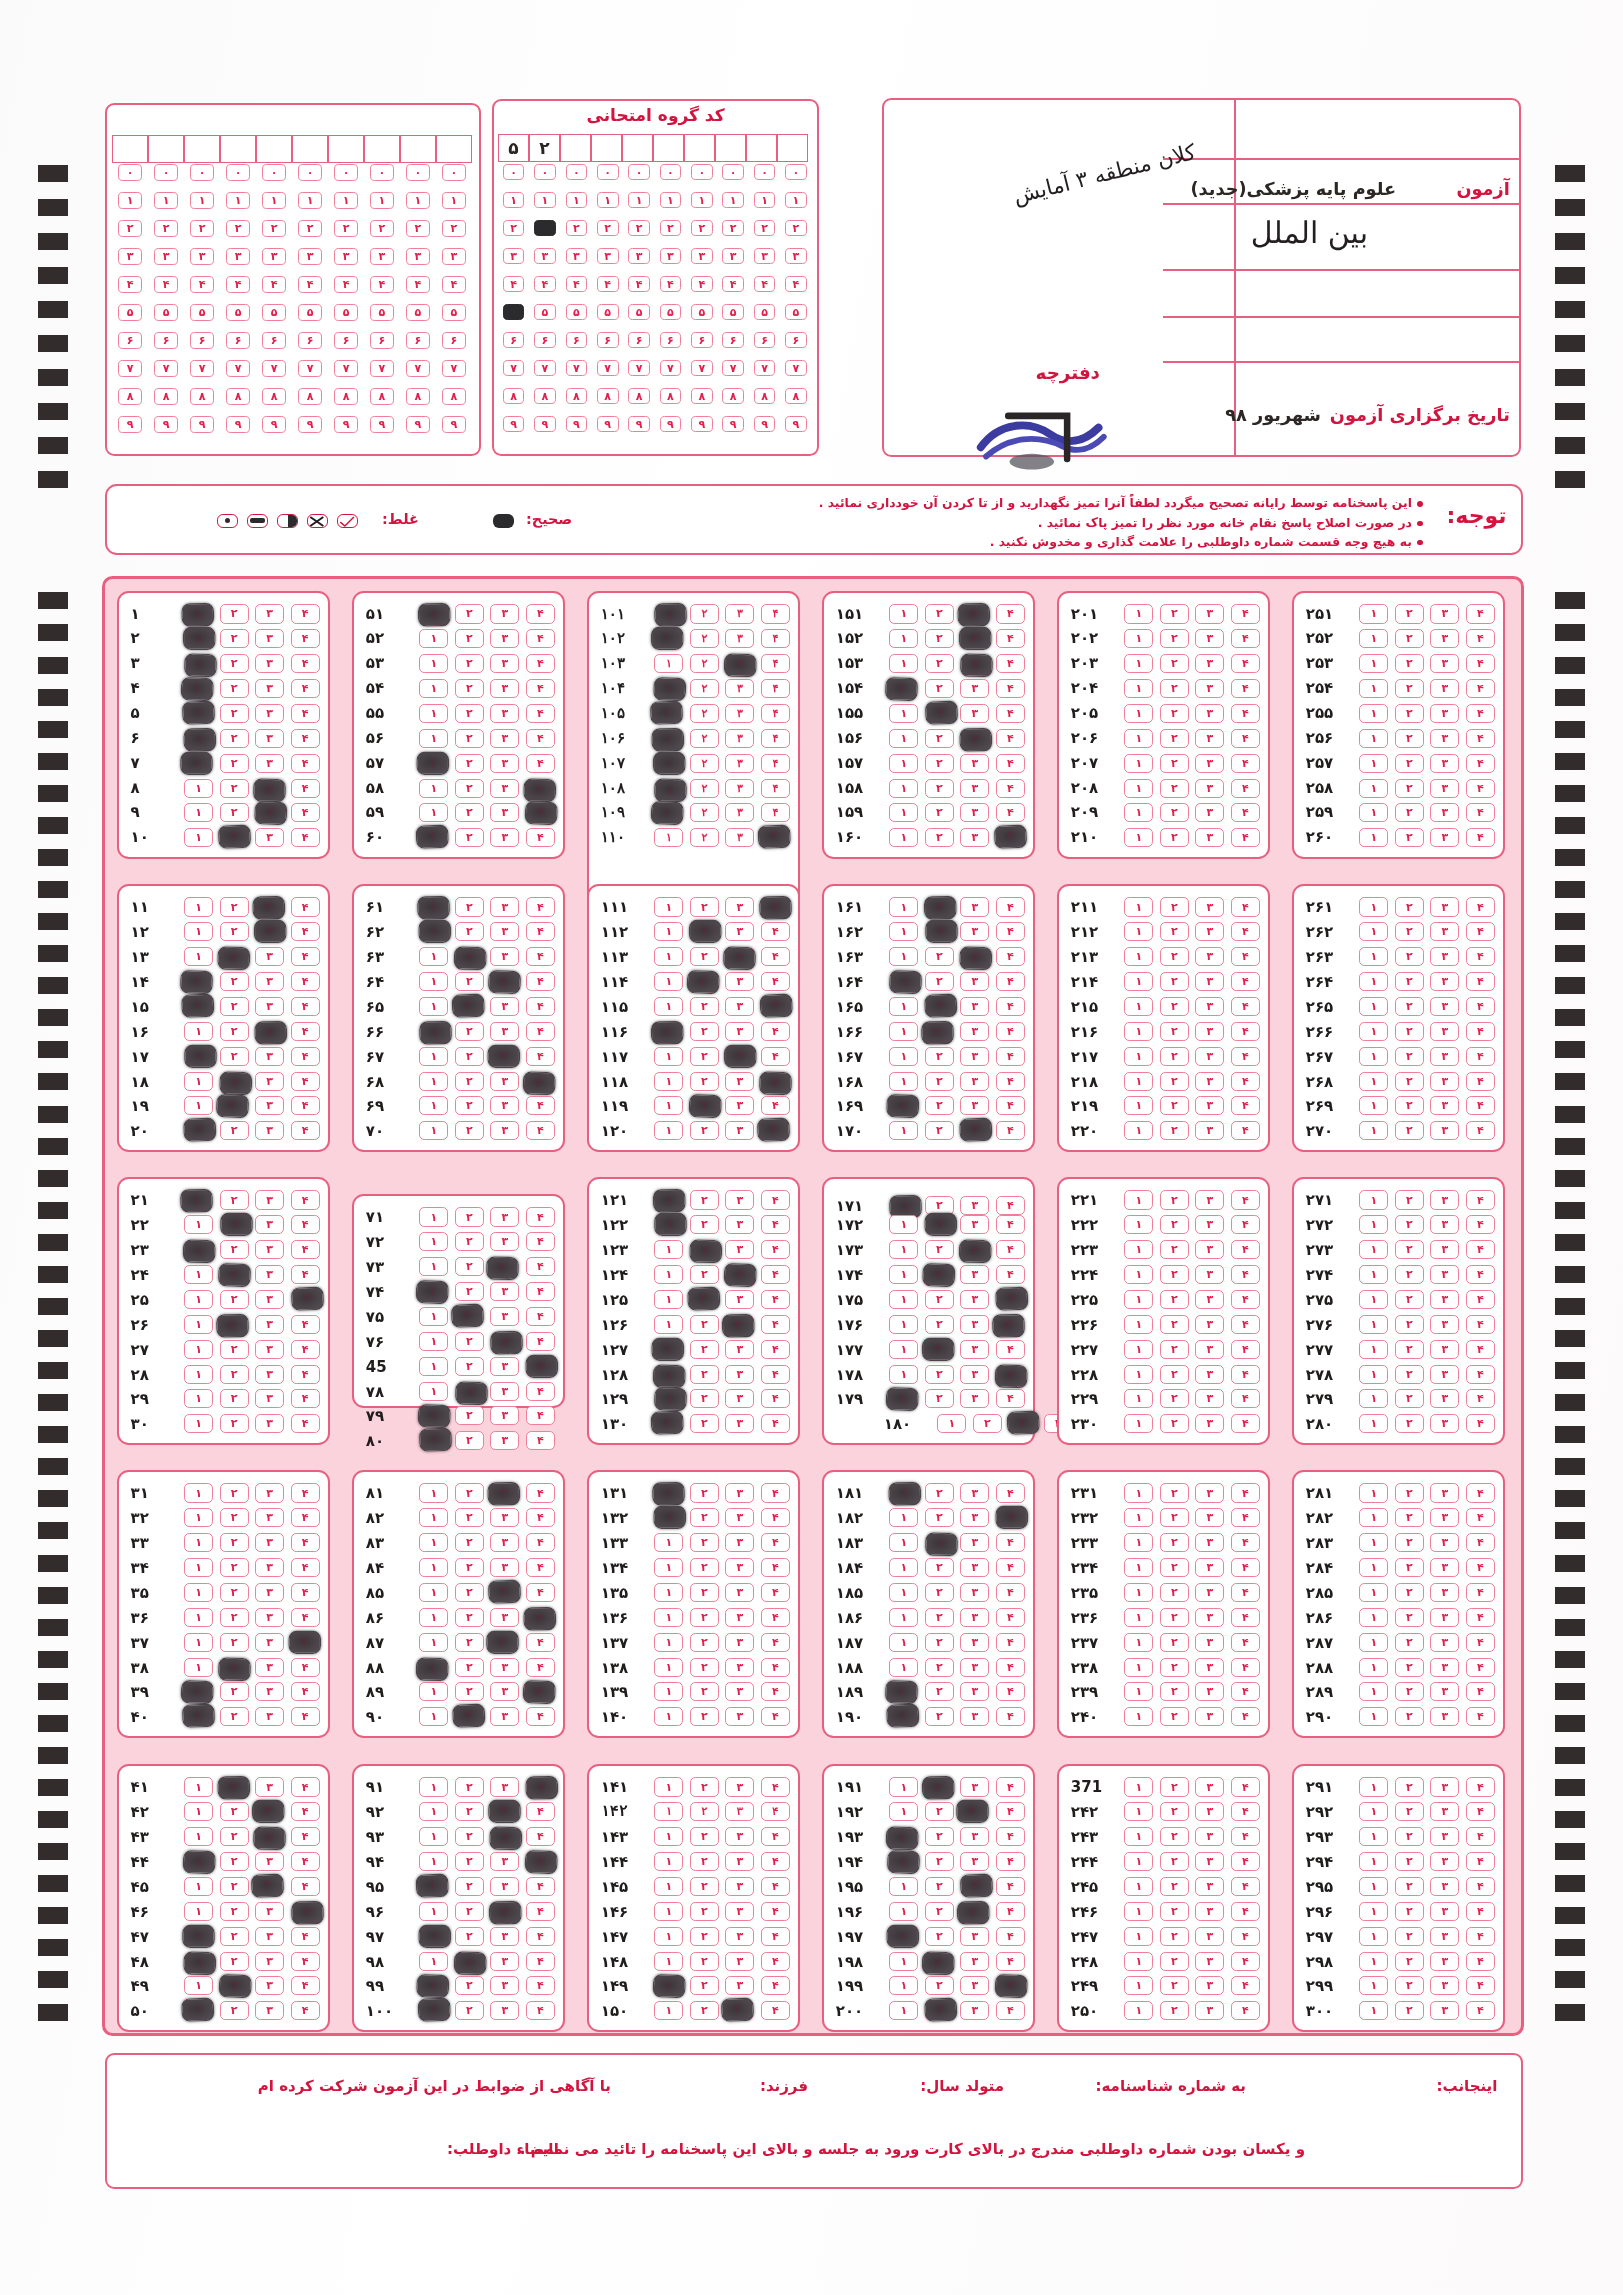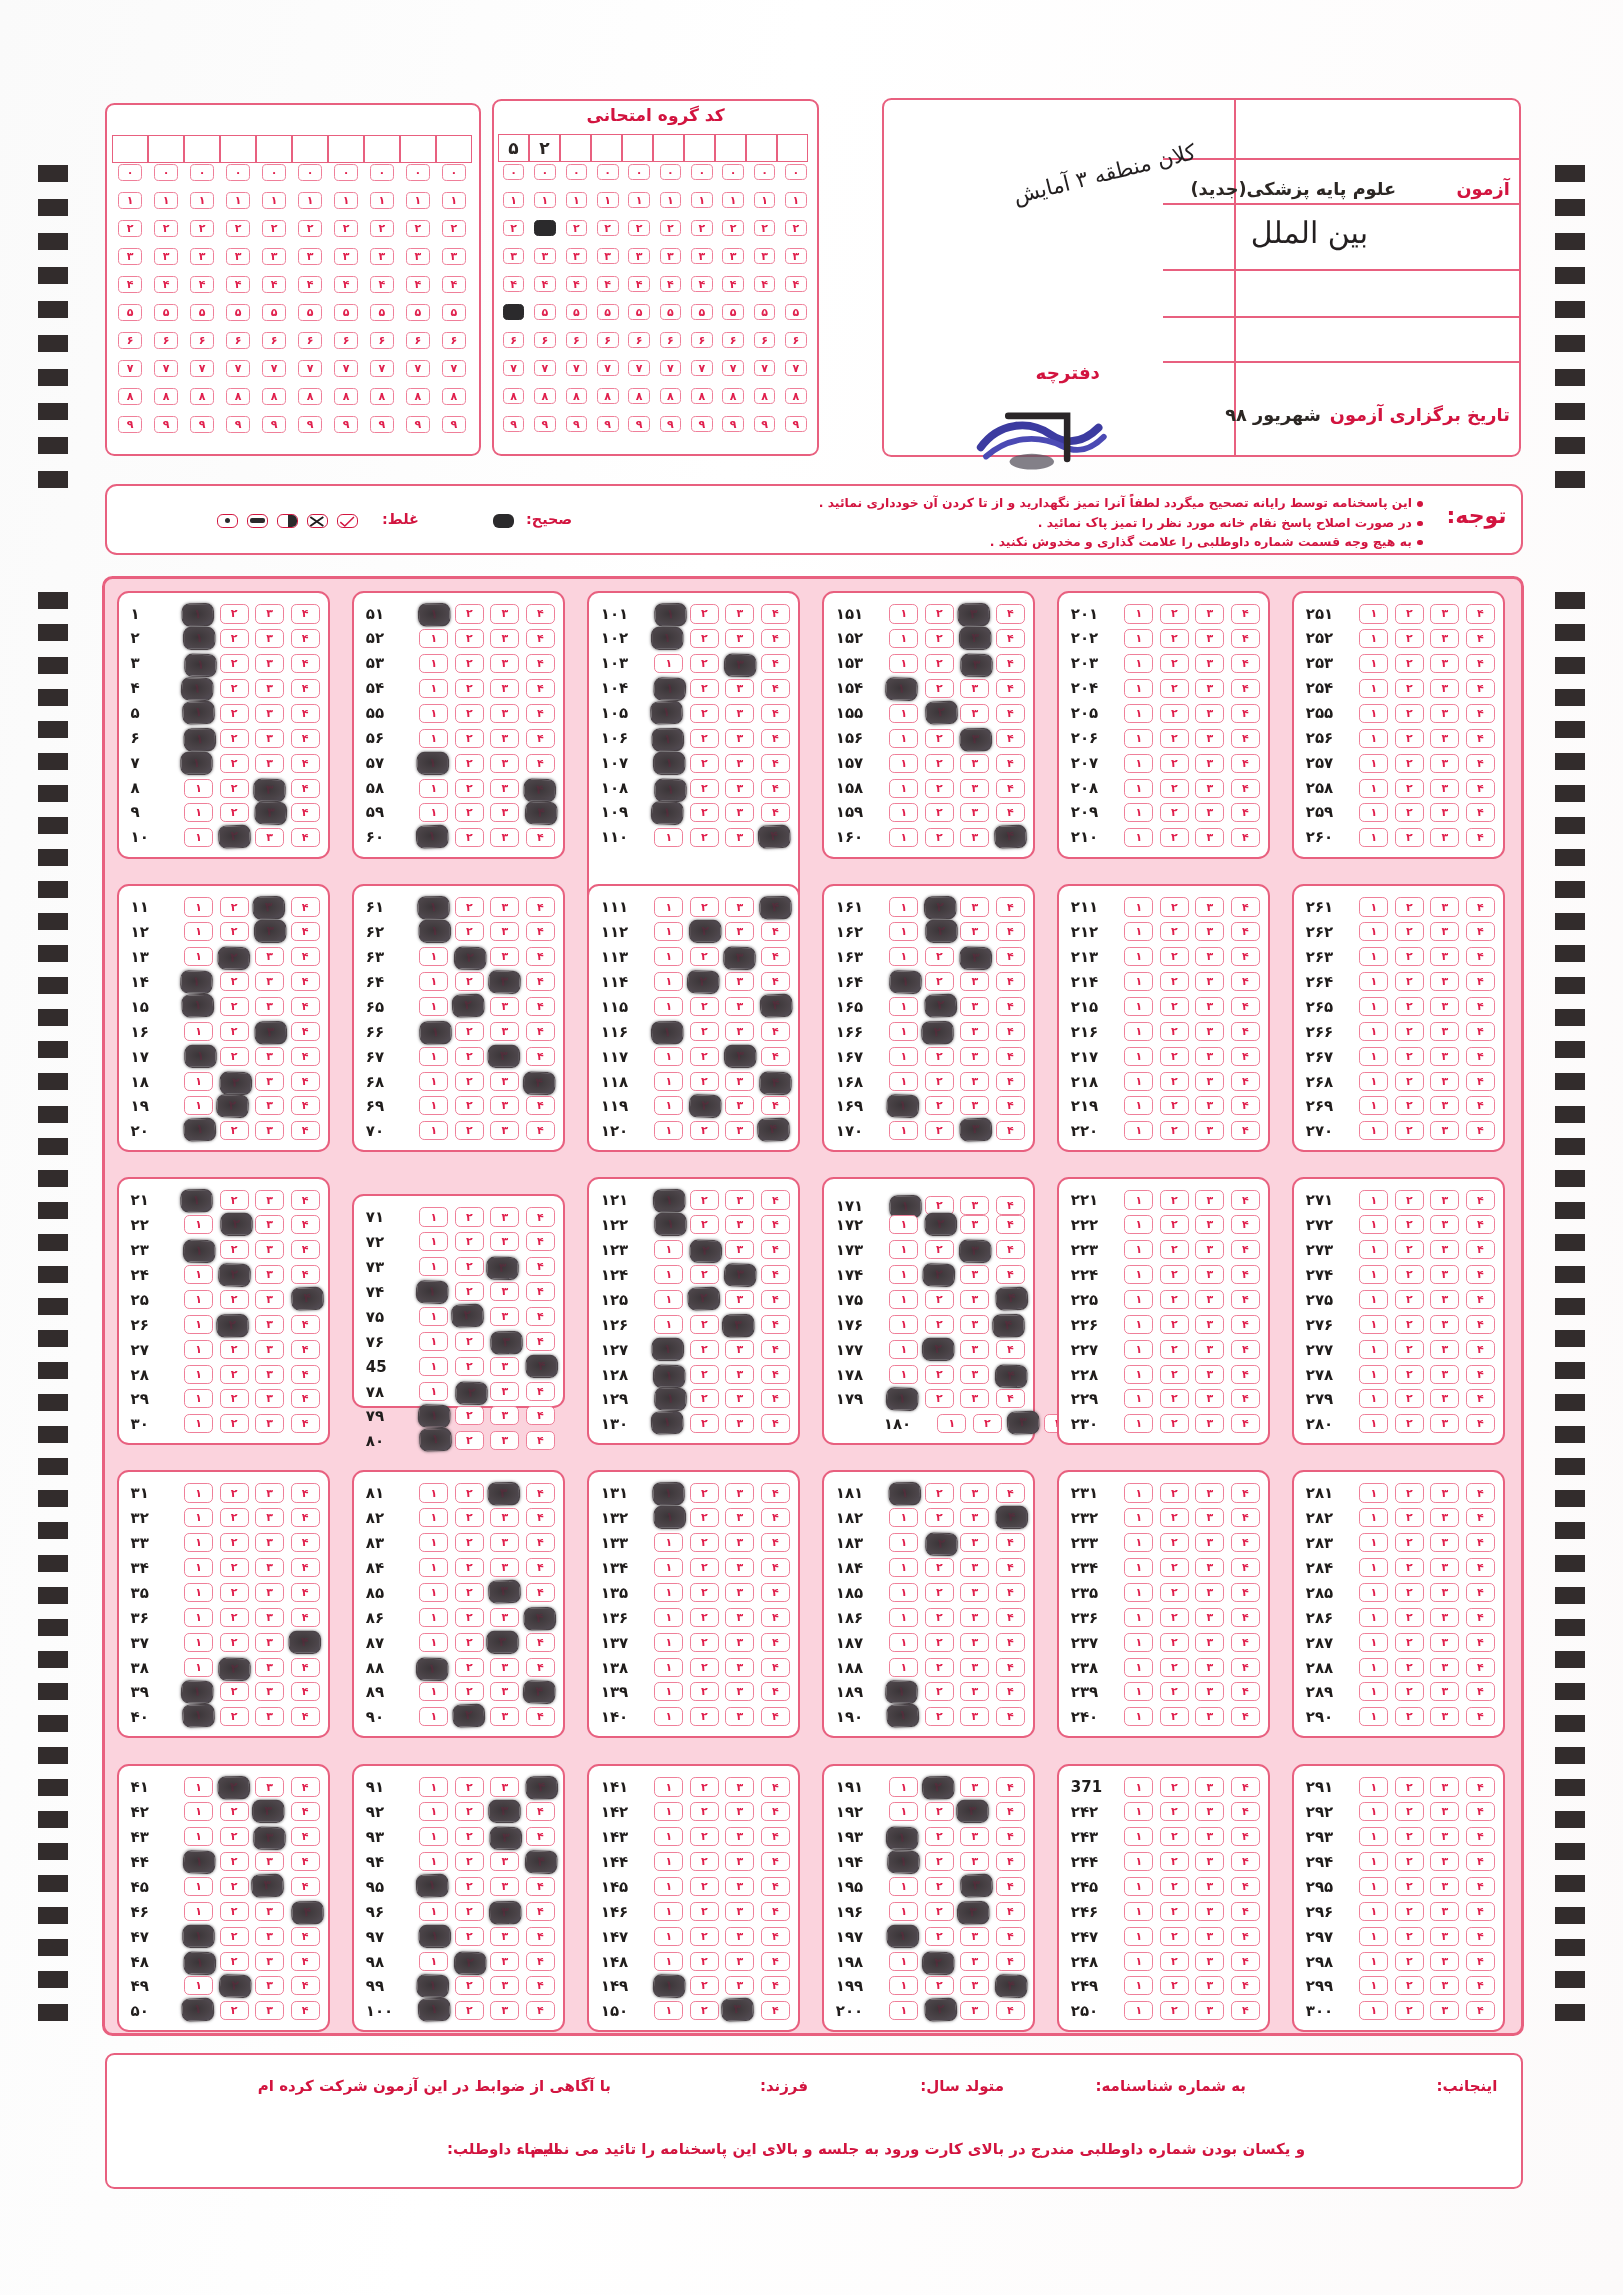--- a/index.html
+++ b/index.html
@@ -691,21 +691,21 @@
         <div class="opt mark" style="transform: translate(0.7px, 0px) rotate(2deg) scale(1.12, 1.16);">۴</div>
       </div>
       <div class="qrow" style="left: 7.9px; top: 234px; width: 196px; height: 21px; direction: ltr;">
         <div class="qnum">۶۰</div>
         <div class="opt mark" style="transform: translate(-1.3px, -1.3px) rotate(-2deg) scale(1.12, 1.16);">۱</div>
         <div class="opt">۲</div>
         <div class="opt">۳</div>
         <div class="opt">۴</div>
       </div>
     </div>
-    <div class="ablock" style="left: 482px; top: 11.8px; width: 213px; height: 318px;">
+    <div class="ablock" style="left: 482px; top: 11.8px; width: 213px; height: 318px; font-family: Liberation Serif, serif;">
       <div class="qrow" style="left: 7.9px; top: 10.5px; width: 196px; height: 21px; direction: ltr;">
         <div class="qnum">۱۰۱</div>
         <div class="opt mark" style="transform: translate(2px, 0.7px) rotate(-1deg) scale(1.12, 1.16);">۱</div>
         <div class="opt">۲</div>
         <div class="opt">۳</div>
         <div class="opt">۴</div>
       </div>
       <div class="qrow" style="left: 7.9px; top: 35px; width: 196px; height: 21px; direction: ltr;">
         <div class="qnum">۱۰۲</div>
         <div class="opt mark" style="transform: translate(-1.3px, -0.7px) rotate(0deg) scale(1.12, 1.16);">۱</div>
@@ -2427,21 +2427,21 @@
       </div>
     </div>
     <div class="ablock" style="left: 482px; top: 1185px; width: 213px; height: 268px;">
       <div class="qrow" style="left: 7.9px; top: 10.5px; width: 196px; height: 21px; direction: ltr;">
         <div class="qnum">۱۴۱</div>
         <div class="opt">۱</div>
         <div class="opt">۲</div>
         <div class="opt">۳</div>
         <div class="opt">۴</div>
       </div>
-      <div class="qrow" style="left: 7.9px; top: 35px; width: 196px; height: 21px; direction: ltr;">
+      <div class="qrow" style="left: 7.9px; top: 35px; width: 196px; height: 21px; direction: ltr; font-family: Liberation Mono, monospace;">
         <div class="qnum">۱۴۲</div>
         <div class="opt">۱</div>
         <div class="opt">۲</div>
         <div class="opt">۳</div>
         <div class="opt">۴</div>
       </div>
       <div class="qrow" style="left: 7.9px; top: 60px; width: 196px; height: 21px; direction: ltr;">
         <div class="qnum">۱۴۳</div>
         <div class="opt">۱</div>
         <div class="opt">۲</div>

